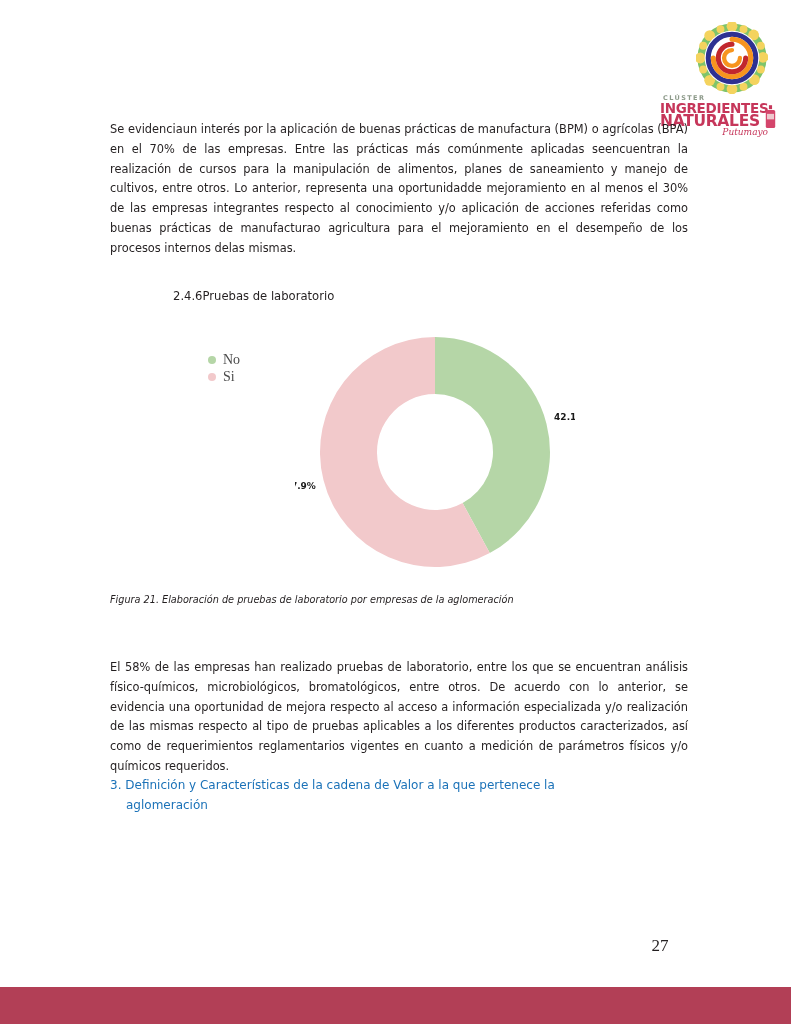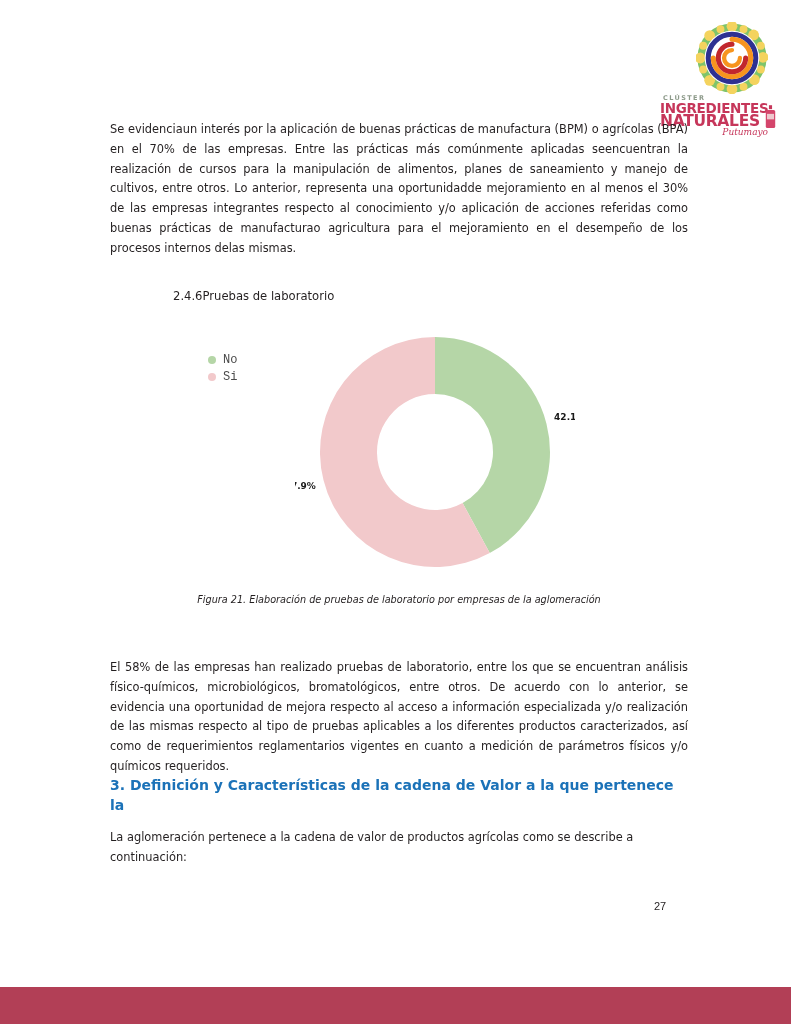--- a/index.html
+++ b/index.html
@@ -99,48 +99,48 @@
     color: #231f20;
     line-height: 16px;
     margin-left: 29px;
   }
 
   .figure-caption {
     position: absolute;
     left: 110px;
     top: 594px;
     width: 578px;
-    text-align: center;
+    text-align: left;
     font-family: "DejaVu Sans", sans-serif;
     font-style: italic;
     font-size: 9.7px;
     color: #231f20;
   }
 
   .section-heading {
     position: absolute;
     left: 110px;
     top: 775px;
     width: 578px;
     font-family: "DejaVu Sans", sans-serif;
-    font-weight: bold;
-    font-size: 14px;
+    font-weight: normal;
+    font-size: 12px;
     line-height: 20px;
     color: #1b72b8;
   }
   .section-heading .cont { display: block; padding-left: 16px; }
 
   .page-number {
     position: absolute;
     left: 620px;
-    top: 900px;
+    top: 936px;
     width: 80px;
     text-align: center;
-    font-family: Liberation Sans, sans-serif;
-    font-size: 11px;
+    font-family: Liberation Serif, serif;
+    font-size: 17px;
     color: #231f20;
   }
 
   .footer-bar {
     position: absolute;
     left: 0;
     bottom: 0;
     width: 791px;
     height: 37px;
     background: #b23f56;
@@ -166,22 +166,22 @@
     margin-bottom: 2px;
   }
   .legend-dot {
     width: 8px;
     height: 8px;
     border-radius: 50%;
     margin-right: 7px;
     flex: none;
   }
   .legend-label {
-    font-family: Liberation Mono, monospace;
-    font-size: 12px;
+    font-family: Liberation Serif, serif;
+    font-size: 14px;
     color: #4a4a4a;
   }
   .donut-svg {
     position: absolute;
     left: 105px;
     top: -8px;
   }
   .slice-label {
     font-family: "DejaVu Sans", sans-serif;
     font-size: 9px;
@@ -267,21 +267,21 @@
       <text id="slice-label-1" class="slice-label" text-anchor="middle" dominant-baseline="middle" x="5.259006925895534" y="159.1447621957473">57.9%</text>
     </svg>
   </div>
 
   <div class="figure-caption">Figura 21. Elaboración de pruebas de laboratorio por empresas de la aglomeración</div>
 
   <div class="para" id="para-lab">El 58% de las empresas han realizado pruebas de laboratorio, entre los que se encuentran análisis físico-químicos, microbiológicos, bromatológicos, entre otros. De acuerdo con lo anterior, se evidencia una oportunidad de mejora respecto al acceso a información especializada y/o realización de las mismas respecto al tipo de pruebas aplicables a los diferentes productos caracterizados, así como de requerimientos reglamentarios vigentes en cuanto a medición de parámetros físicos y/o químicos requeridos.</div>
 
   <div class="section-heading">
     <span>3. Definición y Características de la cadena de Valor a la que pertenece la</span>
+    <span class="cont">aglomeración</span>
   </div>
 
-  <div class="para" id="para-agl">La aglomeración pertenece a la cadena de valor de productos agrícolas como se describe a continuación:</div>
 
   <div class="page-number">27</div>
 
   <div class="footer-bar"></div>
 
 </div>
 
 </body></html>

